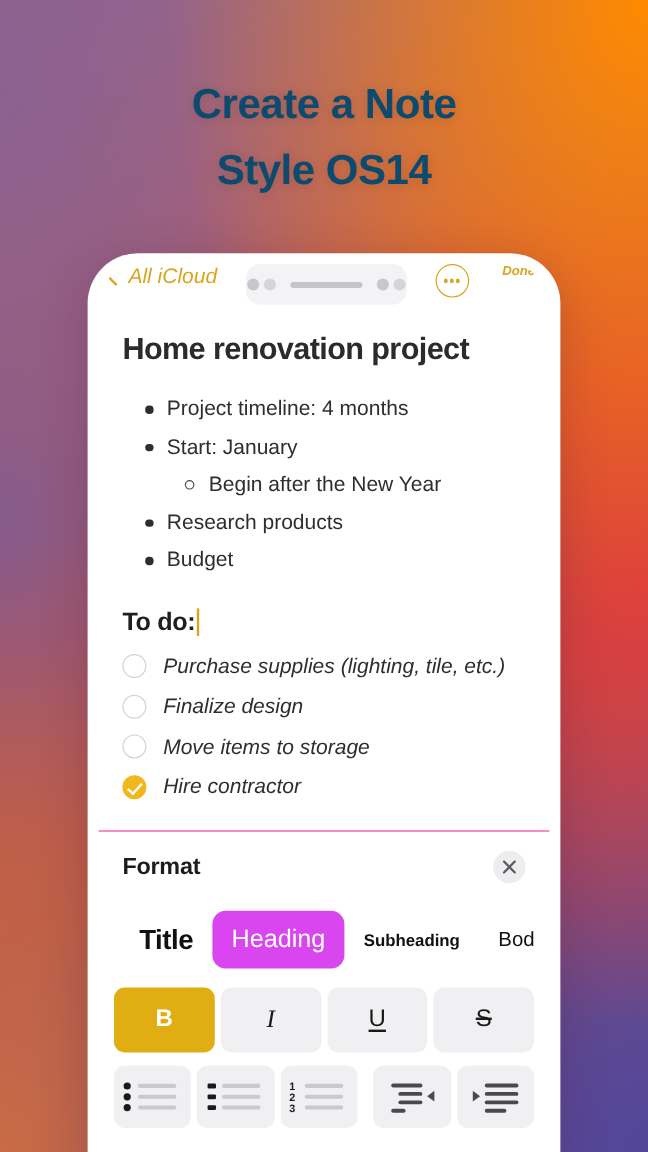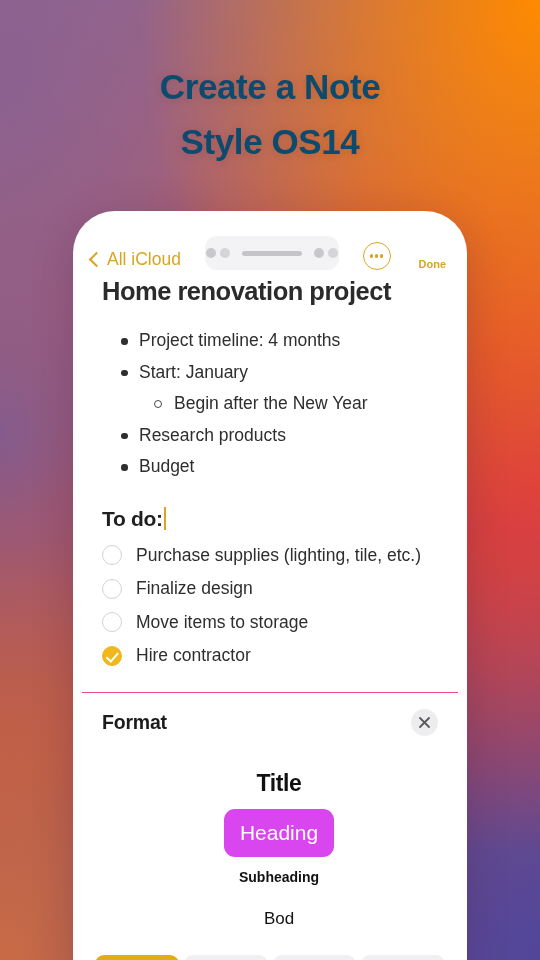--- a/index.html
+++ b/index.html
@@ -41,22 +41,22 @@
     border:1px solid rgba(255,255,255,0.9);
     box-sizing:border-box;
   }
   #screen{
     position:absolute;left:8px;top:8px;right:8px;bottom:0;
     background:#ffffff;border-radius:35px 35px 0 0;overflow:hidden;
   }
 
   
   .navbar{
-    height:50px;display:flex;align-items:flex-end;
-    padding:0 12px 0 6px;gap:20px;position:relative;
+    height:50px;display:flex;align-items:flex-start;
+    padding:0 12px 0 6px;gap:20px;position:relative;font-style:italic;
   }
   .back{
     display:flex;align-items:center;gap:3px;color:#D9A520;
     font-size:17.5px;white-space:nowrap;cursor:pointer;
   }
   .chev{
     width:9px;height:9px;border-left:2.6px solid #D9A520;border-bottom:2.6px solid #D9A520;
     transform:rotate(45deg);margin-right:2px;margin-left:3px;
   }
   .handlebox{
@@ -98,21 +98,21 @@
   }
 
   .todo-head{
     font-size:21px;font-weight:bold;color:#1F1F1F;letter-spacing:-0.3px;
     margin:27px 0 8px 0;display:flex;align-items:center;
   }
   .caret{
     display:inline-block;width:2.4px;height:23px;background:#D9A520;margin-left:1px;
   }
 
-  .check-item{display:flex;align-items:center;gap:14px;height:33.5px;cursor:pointer;}
+  .check-item{display:flex;align-items:center;gap:14px;height:33.5px;cursor:pointer;font-style:italic;}
   .cbox{
     width:20px;height:20px;border-radius:50%;border:1.7px solid #D2D2D4;
     box-sizing:border-box;flex:none;
   }
   .cbox.on{
     background:#F0B81C;border-color:#F0B81C;position:relative;
   }
   .cbox.on::after{
     content:"";position:absolute;left:5.6px;top:3px;width:5px;height:9.5px;
     border-right:2.1px solid #fff;border-bottom:2.1px solid #fff;
@@ -123,21 +123,21 @@
   
   .fmt-panel{border-top:1px solid #ec4899;margin-top:19px;padding:16px 0 0 0;}
   .fmt-head{display:flex;align-items:center;padding:0 20px;margin-bottom:22px;}
   .fmt-title{font-size:19.5px;font-weight:bold;color:#1C1C1C;letter-spacing:-0.2px;flex:1;}
   .close-btn{
     width:27px;height:27px;border-radius:50%;background:#EDEDEF;
     display:flex;align-items:center;justify-content:center;cursor:pointer;flex:none;
   }
   .close-btn svg{display:block;}
 
-  .style-row{display:flex;align-items:center;padding:0 0 0 18px;gap:0;white-space:nowrap;overflow:hidden;flex-direction:column;}
+  .style-row{display:flex;align-items:center;padding:0 0 0 18px;gap:0;white-space:nowrap;overflow:hidden;}
   .style-chip{
     padding:12px 16px;border-radius:11px;font-size:19px;color:#111;cursor:pointer;
     display:inline-flex;align-items:center;
   }
   .style-chip.t{font-size:23px;font-weight:bold;letter-spacing:-0.4px;}
   .style-chip.h{font-size:21px;font-weight:500;}
   .style-chip.sh{font-size:14px;font-weight:bold;}
   .style-chip.bd{font-size:17px;font-weight:normal;}
   .style-chip.sel{background:#d946ef;color:#fff;}
 

